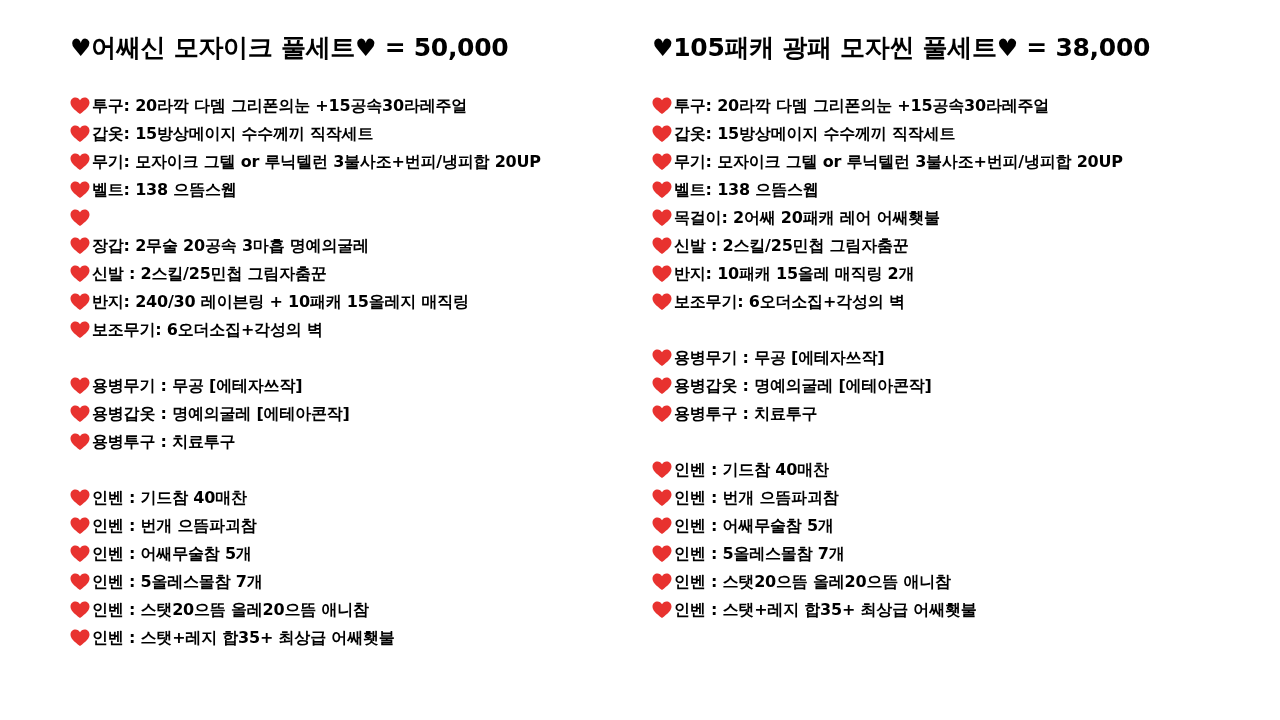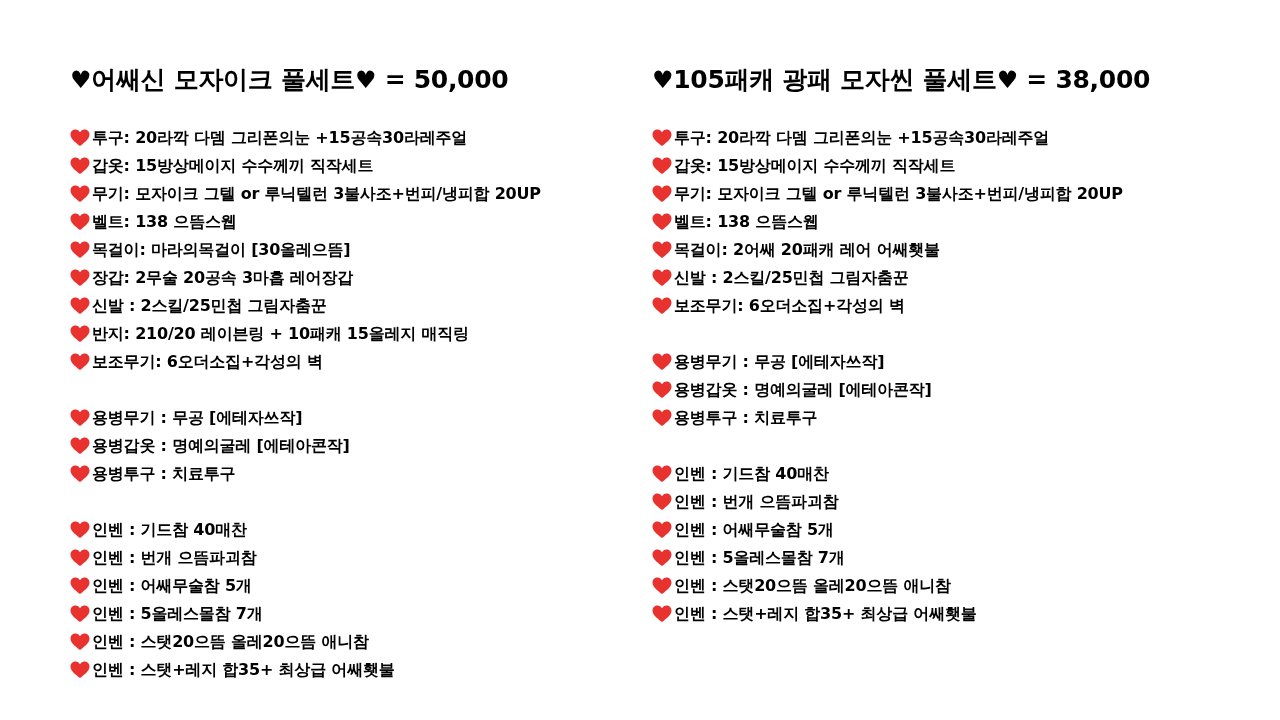--- a/index.html
+++ b/index.html
@@ -11,21 +11,20 @@
     width: 1280px;
     height: 720px;
     position: relative;
     overflow: hidden;
     font-family: "DejaVu Sans", "Liberation Sans", sans-serif;
     color: #000000;
   }
   .column {
     position: absolute;
     top: 28px;
-    margin-top: 32px;
   }
   #col-left { left: 70px; }
   #col-right { left: 652px; }
 
   .title {
     font-size: 25px;
     font-weight: bold;
     height: 40px;
     line-height: 40px;
     white-space: nowrap;
@@ -101,45 +100,44 @@
             </svg>
           </span>
           <span>벨트: 138 으뜸스웹</span>
         </div>
         <div class="item">
           <span class="heart">
             <svg width="20" height="18" viewBox="0 0 20 18">
               <path d="M10 17 C4 12.5 0.5 9.5 0.5 5.5 C0.5 2.5 2.8 0.5 5.5 0.5 C7.5 0.5 9.1 1.7 10 3.2 C10.9 1.7 12.5 0.5 14.5 0.5 C17.2 0.5 19.5 2.5 19.5 5.5 C19.5 9.5 16 12.5 10 17 Z" fill="#e8322f"></path>
             </svg>
           </span>
-          <span>목걸이: 마라의목걸이 [30올레으뜸]</span>
-        </div>
-        <div class="item">
-          <span class="heart">
-            <svg width="20" height="18" viewBox="0 0 20 18">
-              <path d="M10 17 C4 12.5 0.5 9.5 0.5 5.5 C0.5 2.5 2.8 0.5 5.5 0.5 C7.5 0.5 9.1 1.7 10 3.2 C10.9 1.7 12.5 0.5 14.5 0.5 C17.2 0.5 19.5 2.5 19.5 5.5 C19.5 9.5 16 12.5 10 17 Z" fill="#e8322f"></path>
-            </svg>
-          </span>
-          <span>장갑: 2무술 20공속 3마흡 레어장갑</span>
+        </div>
+        <div class="item">
+          <span class="heart">
+            <svg width="20" height="18" viewBox="0 0 20 18">
+              <path d="M10 17 C4 12.5 0.5 9.5 0.5 5.5 C0.5 2.5 2.8 0.5 5.5 0.5 C7.5 0.5 9.1 1.7 10 3.2 C10.9 1.7 12.5 0.5 14.5 0.5 C17.2 0.5 19.5 2.5 19.5 5.5 C19.5 9.5 16 12.5 10 17 Z" fill="#e8322f"></path>
+            </svg>
+          </span>
+          <span>장갑: 2무술 20공속 3마흡 명예의굴레</span>
         </div>
         <div class="item">
           <span class="heart">
             <svg width="20" height="18" viewBox="0 0 20 18">
               <path d="M10 17 C4 12.5 0.5 9.5 0.5 5.5 C0.5 2.5 2.8 0.5 5.5 0.5 C7.5 0.5 9.1 1.7 10 3.2 C10.9 1.7 12.5 0.5 14.5 0.5 C17.2 0.5 19.5 2.5 19.5 5.5 C19.5 9.5 16 12.5 10 17 Z" fill="#e8322f"></path>
             </svg>
           </span>
           <span>신발 : 2스킬/25민첩 그림자춤꾼</span>
         </div>
         <div class="item">
           <span class="heart">
             <svg width="20" height="18" viewBox="0 0 20 18">
               <path d="M10 17 C4 12.5 0.5 9.5 0.5 5.5 C0.5 2.5 2.8 0.5 5.5 0.5 C7.5 0.5 9.1 1.7 10 3.2 C10.9 1.7 12.5 0.5 14.5 0.5 C17.2 0.5 19.5 2.5 19.5 5.5 C19.5 9.5 16 12.5 10 17 Z" fill="#e8322f"></path>
             </svg>
           </span>
-          <span>반지: 210/20 레이븐링 + 10패캐 15올레지 매직링</span>
+          <span>반지: 240/30 레이븐링 + 10패캐 15올레지 매직링</span>
         </div>
         <div class="item">
           <span class="heart">
             <svg width="20" height="18" viewBox="0 0 20 18">
               <path d="M10 17 C4 12.5 0.5 9.5 0.5 5.5 C0.5 2.5 2.8 0.5 5.5 0.5 C7.5 0.5 9.1 1.7 10 3.2 C10.9 1.7 12.5 0.5 14.5 0.5 C17.2 0.5 19.5 2.5 19.5 5.5 C19.5 9.5 16 12.5 10 17 Z" fill="#e8322f"></path>
             </svg>
           </span>
           <span>보조무기: 6오더소집+각성의 벽</span>
         </div>
       </div>
@@ -275,20 +273,28 @@
             </svg>
           </span>
           <span>신발 : 2스킬/25민첩 그림자춤꾼</span>
         </div>
         <div class="item">
           <span class="heart">
             <svg width="20" height="18" viewBox="0 0 20 18">
               <path d="M10 17 C4 12.5 0.5 9.5 0.5 5.5 C0.5 2.5 2.8 0.5 5.5 0.5 C7.5 0.5 9.1 1.7 10 3.2 C10.9 1.7 12.5 0.5 14.5 0.5 C17.2 0.5 19.5 2.5 19.5 5.5 C19.5 9.5 16 12.5 10 17 Z" fill="#e8322f"></path>
             </svg>
           </span>
+          <span>반지: 10패캐 15올레 매직링 2개</span>
+        </div>
+        <div class="item">
+          <span class="heart">
+            <svg width="20" height="18" viewBox="0 0 20 18">
+              <path d="M10 17 C4 12.5 0.5 9.5 0.5 5.5 C0.5 2.5 2.8 0.5 5.5 0.5 C7.5 0.5 9.1 1.7 10 3.2 C10.9 1.7 12.5 0.5 14.5 0.5 C17.2 0.5 19.5 2.5 19.5 5.5 C19.5 9.5 16 12.5 10 17 Z" fill="#e8322f"></path>
+            </svg>
+          </span>
           <span>보조무기: 6오더소집+각성의 벽</span>
         </div>
       </div>
       <div class="group">
         <div class="item">
           <span class="heart">
             <svg width="20" height="18" viewBox="0 0 20 18">
               <path d="M10 17 C4 12.5 0.5 9.5 0.5 5.5 C0.5 2.5 2.8 0.5 5.5 0.5 C7.5 0.5 9.1 1.7 10 3.2 C10.9 1.7 12.5 0.5 14.5 0.5 C17.2 0.5 19.5 2.5 19.5 5.5 C19.5 9.5 16 12.5 10 17 Z" fill="#e8322f"></path>
             </svg>
           </span>

